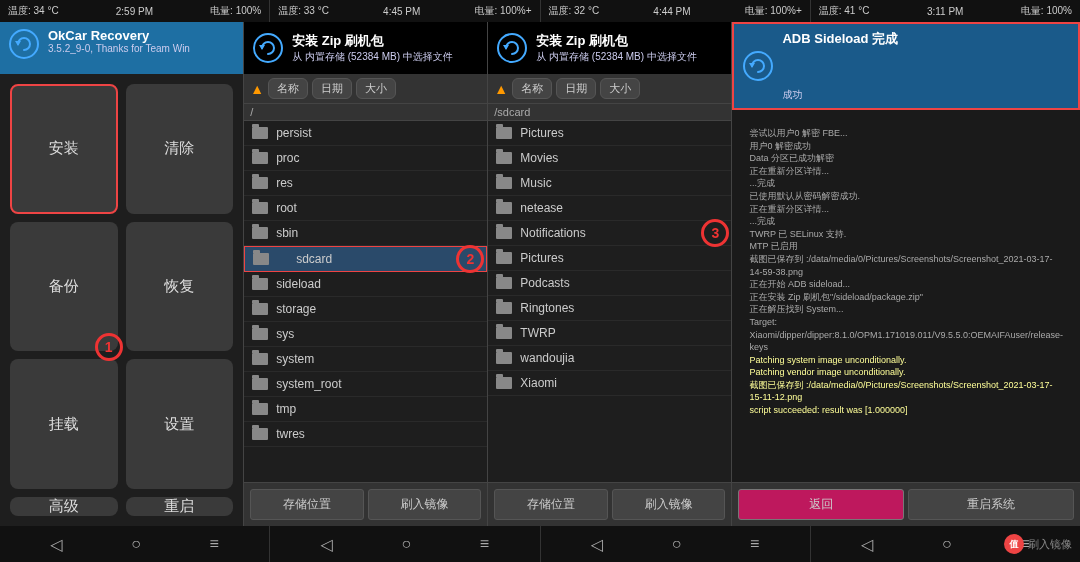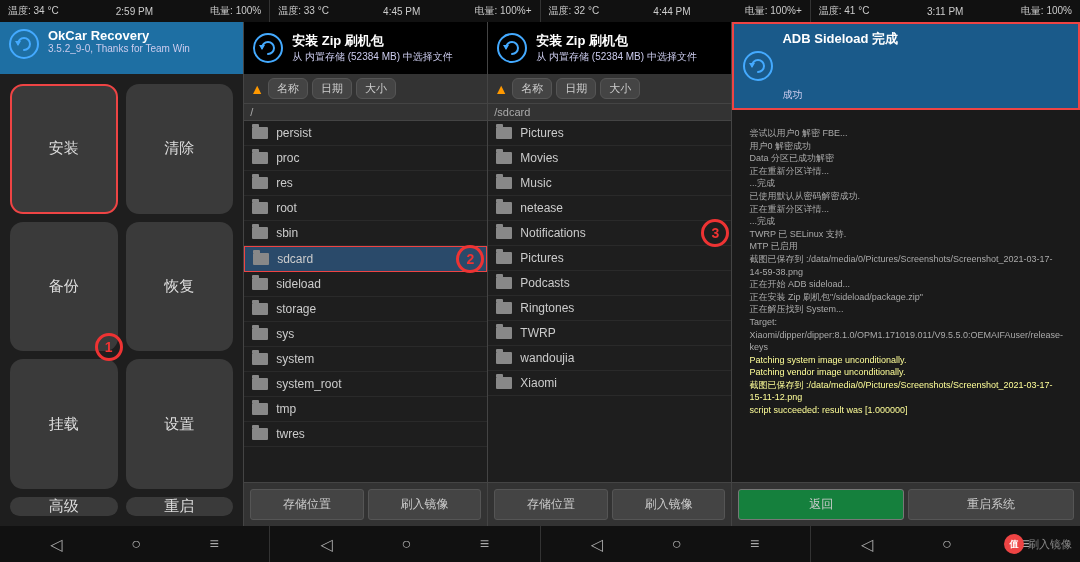--- a/index.html
+++ b/index.html
@@ -76,21 +76,21 @@
       display: grid;
       grid-template-columns: 1fr 1fr;
       grid-template-rows: 1fr 1fr 1fr;
       gap: 8px;
       padding: 10px;
       background: #1e1e1e;
     }
     .big-btn {
       background: #3a3a3a;
       border: none;
-      border-radius: 13px;
+      border-radius: 8px;
       color: #ddd;
       font-size: 15px;
       cursor: pointer;
       display: flex;
       align-items: center;
       justify-content: center;
     }
     .big-btn.install-btn {
       border: 2px solid #e44;
     }
@@ -171,21 +171,21 @@
 
     .file-item {
       display: flex;
       align-items: center;
       padding: 5px 8px;
       font-size: 12px;
       color: #ccc;
       cursor: pointer;
       border-bottom: 1px solid #2a2a2a;
     }
-    .file-item.selected { background: #2a4a6a; border: 1px solid #3a6a9a; }
+    .file-item.selected { background: #2a4a6a; border: 1px solid #3a6a9a; gap: 19px; }
     .folder-icon {
       width: 16px;
       height: 12px;
       background: #888;
       border-radius: 1px;
       margin-right: 8px;
       flex-shrink: 0;
       position: relative;
     }
     .folder-icon::before {
@@ -267,21 +267,21 @@
       flex: 1;
       background: #444;
       border: 1px solid #555;
       color: #ccc;
       padding: 6px;
       font-size: 12px;
       cursor: pointer;
       border-radius: 3px;
     }
     .panel4-btn.active {
-      background: #15803d;
+      background: #be185d;
       border-color: #777;
     }
 
     
     .nav-bars {
       display: flex;
       height: 36px;
       background: #111;
     }
     .nav-bar {

